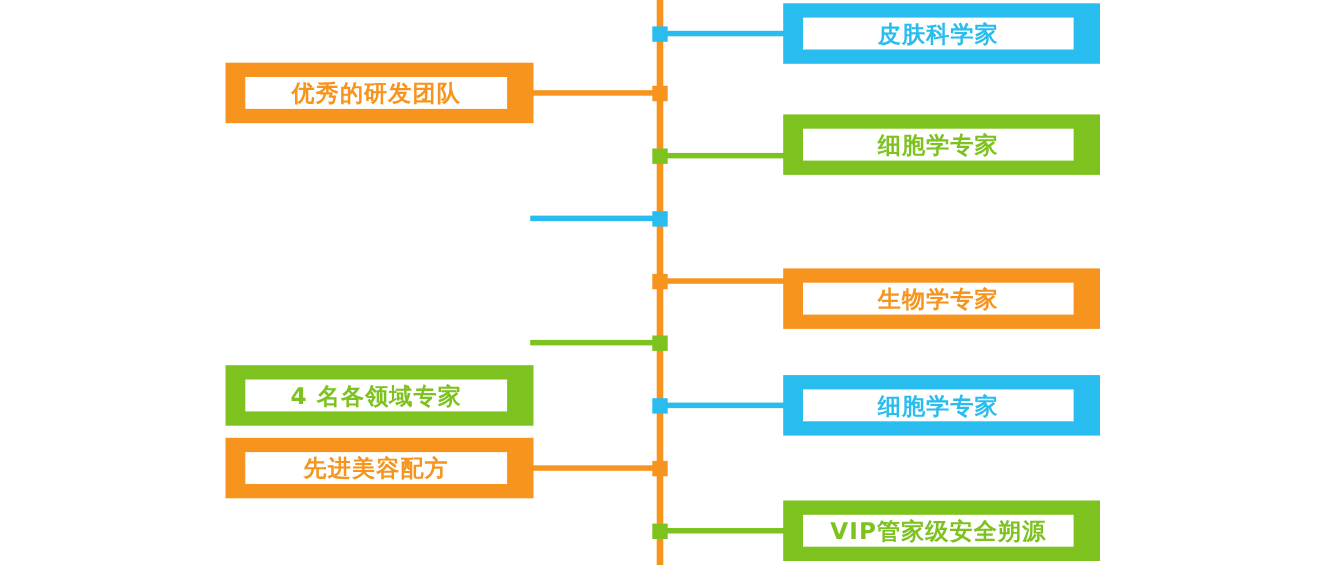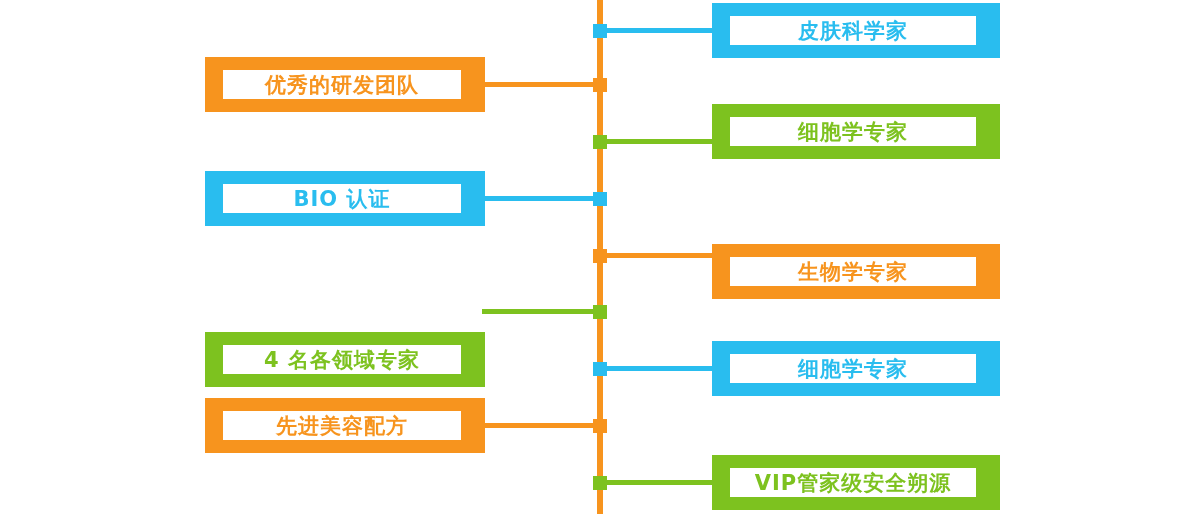--- a/index.html
+++ b/index.html
@@ -102,25 +102,20 @@
   <div class="connector to-right green" style="top:139px;"></div>
   <div class="node green" style="top:135px;"></div>
   <div class="box right-side green" style="top:104px;">
     <div class="inner">
       <span>细胞学专家</span>
     </div>
   </div>
 
   <div class="connector to-left blue" style="top:196px;"></div>
   <div class="node blue" style="top:192px;"></div>
-  <div class="box left-side blue" style="top:171px;">
-    <div class="inner">
-      <span>BIO 认证</span>
-    </div>
-  </div>
 
   <div class="connector to-right orange" style="top:253px;"></div>
   <div class="node orange" style="top:249px;"></div>
   <div class="box right-side orange" style="top:244px;">
     <div class="inner">
       <span>生物学专家</span>
     </div>
   </div>
 
   <div class="connector to-left green" style="top:309px;"></div>

